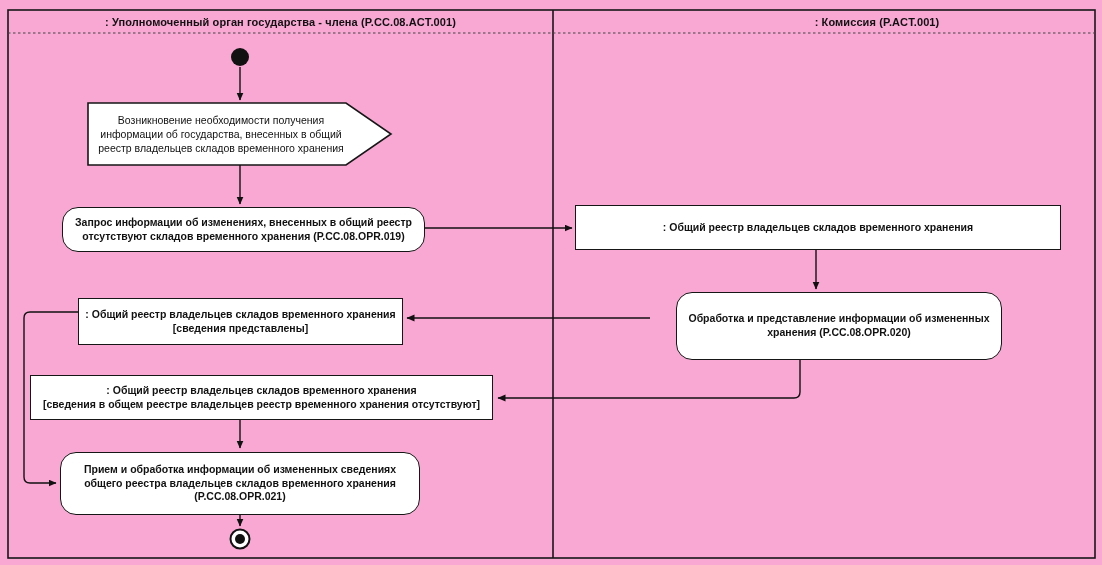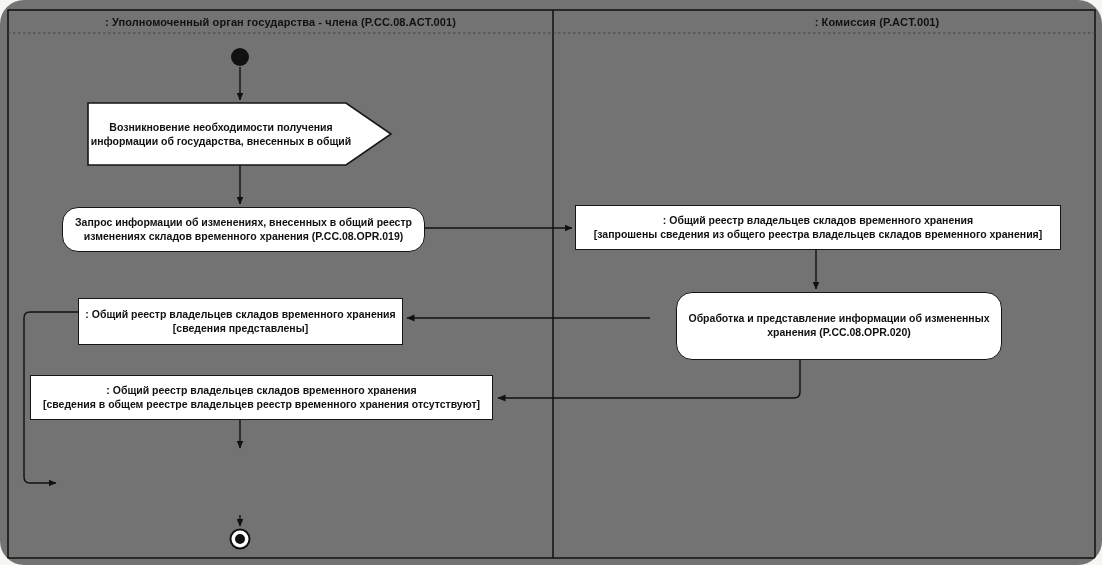--- a/index.html
+++ b/index.html
@@ -1,40 +1,39 @@
 <!DOCTYPE html>
 <html><head>
 <meta charset="utf-8">
 <style>
   html,body{margin:0;padding:0;background:#f5f5f2;}
   .canvas{
-    position:relative;width:1102px;height:565px;background:#737373;
+    position:relative;width:1102px;height:565px;background:#f9a8d4;
     font-family:"Liberation Sans","DejaVu Sans",sans-serif;color:#111;
     overflow:hidden;
-    border-radius:24px;
   }
   svg.overlay{position:absolute;left:0;top:0;pointer-events:none;}
   .lane-header{
     position:absolute;top:12px;height:20px;display:flex;align-items:center;justify-content:center;
     font-size:11px;font-weight:700;letter-spacing:0.1px;white-space:nowrap;
   }
   .lane-header.left{left:8px;width:545px;}
   .lane-header.right{left:553px;width:648px;}
   .box{
     position:absolute;border:1.4px solid #161616;background:#fff;
     display:flex;flex-direction:column;justify-content:center;align-items:center;
     text-align:center;font-size:10.5px;font-weight:600;line-height:1.32;
     box-sizing:border-box;padding:2px 4px;
   }
   .box span{display:block;white-space:nowrap;}
   .rounded{border-radius:16px;}
   .shape-text{
     position:absolute;border:none;background:transparent;
     display:flex;flex-direction:column;justify-content:center;align-items:center;
-    text-align:center;font-size:10.5px;font-weight:700;line-height:1.34;
+    text-align:center;font-size:10.5px;font-weight:400;line-height:1.34;
   }
 </style>
 </head>
 <body>
 
 <div class="canvas">
 
   <svg class="overlay" width="1102" height="565" viewBox="0 0 1102 565">
     <defs>
       <marker id="arr" markerWidth="9" markerHeight="8" refX="7.5" refY="3.5" orient="auto" markerUnits="userSpaceOnUse">
@@ -63,41 +62,46 @@
     <circle cx="240" cy="539" r="9.5" fill="#fff" stroke="#111" stroke-width="2"></circle>
     <circle cx="240" cy="539" r="5" fill="#111"></circle>
   </svg>
 
   <div class="lane-header left">: Уполномоченный орган государства - члена (P.CC.08.ACT.001)</div>
   <div class="lane-header right">: Комиссия (P.ACT.001)</div>
 
   <div class="shape-text" style="left:90px;top:104px;width:262px;height:60px;">
     <span>Возникновение необходимости получения</span>
     <span>информации об государства, внесенных в общий</span>
+    <span>реестр владельцев складов временного хранения</span>
   </div>
 
   <div class="box rounded" style="left:62px;top:207px;width:363px;height:45px;">
     <span>Запрос информации об изменениях, внесенных в общий реестр</span>
-    <span>изменениях складов временного хранения (P.CC.08.OPR.019)</span>
+    <span>отсутствуют складов временного хранения (P.CC.08.OPR.019)</span>
   </div>
 
   <div class="box" style="left:575px;top:205px;width:486px;height:45px;">
     <span>: Общий реестр владельцев складов временного хранения</span>
-    <span>[запрошены сведения из общего реестра владельцев складов временного хранения]</span>
   </div>
 
   <div class="box rounded" style="left:676px;top:292px;width:326px;height:68px;">
     <span>Обработка и представление информации об измененных</span>
     <span>хранения (P.CC.08.OPR.020)</span>
   </div>
 
   <div class="box" style="left:78px;top:298px;width:325px;height:47px;">
     <span>: Общий реестр владельцев складов временного хранения</span>
     <span>[сведения представлены]</span>
   </div>
 
   <div class="box" style="left:30px;top:375px;width:463px;height:45px;">
     <span>: Общий реестр владельцев складов временного хранения</span>
     <span>[сведения в общем реестре владельцев реестр временного хранения отсутствуют]</span>
   </div>
 
+  <div class="box rounded" style="left:60px;top:452px;width:360px;height:63px;">
+    <span>Прием и обработка информации об измененных сведениях</span>
+    <span>общего реестра владельцев складов временного хранения</span>
+    <span>(P.CC.08.OPR.021)</span>
+  </div>
 
 </div>
 
 </body></html>

